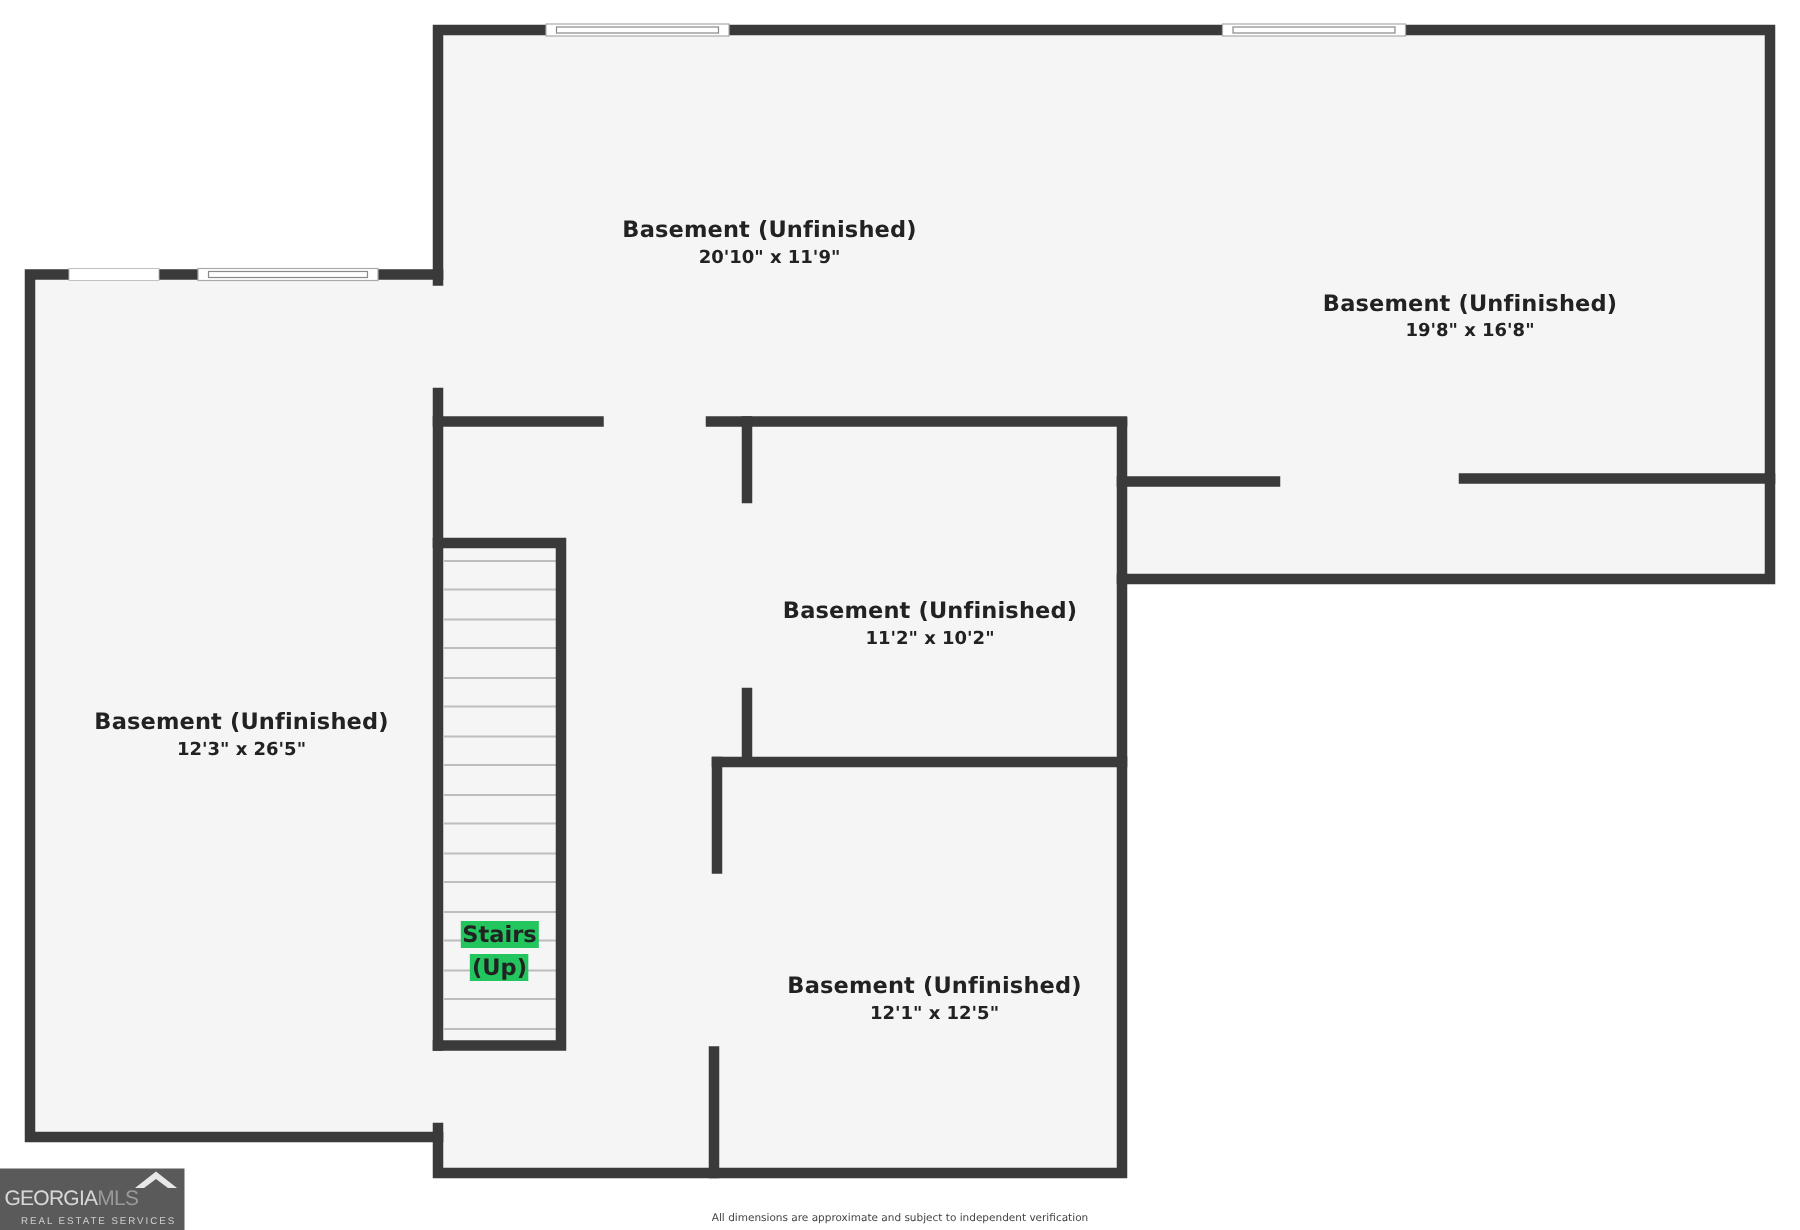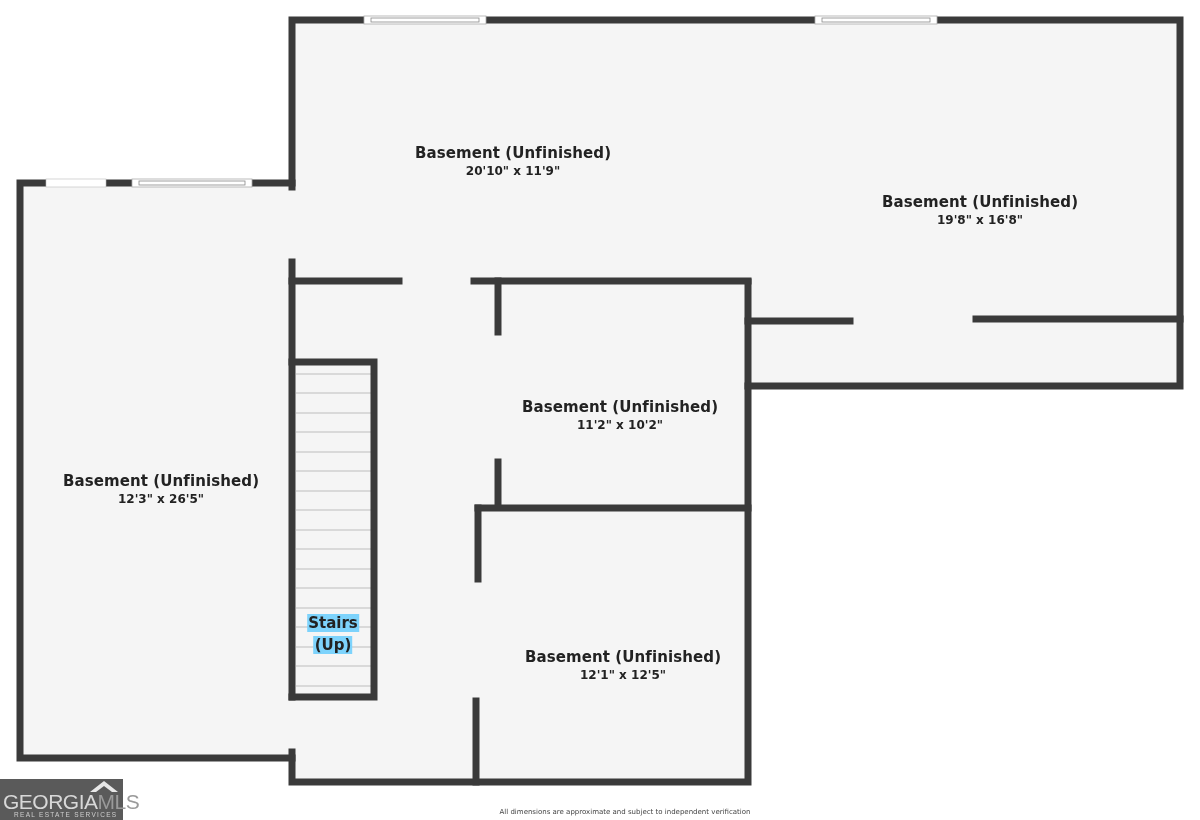--- a/index.html
+++ b/index.html
@@ -2,24 +2,24 @@
 <html><head>
   <meta charset="utf-8">
   <style>
     html, body { margin: 0; padding: 0; background: #ffffff; }
     body { width: 1200px; height: 820px; position: relative; overflow: hidden; font-family: "DejaVu Sans", sans-serif; }
     #plan { position: absolute; left: 0; top: 0; }
     .room-label { position: absolute; text-align: center; color: #222; transform: translateX(-50%); white-space: nowrap; }
     .room-name { font-weight: bold; font-size: 15px; letter-spacing: 0.1px; margin-top: 19px; }
     .room-dim { font-weight: bold; font-size: 12px; margin-top: 2px; }
     .stairs-label { position: absolute; text-align: center; font-weight: bold; font-size: 15px; color: #222; line-height: 22px; transform: translateX(-50%); background: transparent; }
-    .stairs-label span { background: #7dd3fc; padding: 0 1px; }
-    .disclaimer { position: absolute; left: 600px; top: 808px; transform: translateX(-50%); font-size: 7px; color: #444; white-space: nowrap; margin-left: 25px; }
+    .stairs-label span { background: #22c55e; padding: 0 1px; }
+    .disclaimer { position: absolute; left: 600px; top: 808px; transform: translateX(-50%); font-size: 7px; color: #444; white-space: nowrap; }
     .logo { position: absolute; left: 0; top: 779px; width: 123px; height: 41px; background: #5a5a5a; color: #fff; }
-    .logo-main { position: absolute; left: 3px; top: 11px; font-size: 21px; letter-spacing: -0.5px; font-family: "Liberation Sans", sans-serif; }
+    .logo-main { position: absolute; left: 3px; top: 11px; font-size: 14px; letter-spacing: -0.5px; font-family: "Liberation Sans", sans-serif; }
     .logo-main .b { color: #d8d8d8; }
     .logo-main .a { color: #9a9a9a; }
     .logo-sub { position: absolute; left: 14px; top: 32px; font-size: 6.5px; letter-spacing: 1.3px; color: #cfcfcf; font-family: "Liberation Sans", sans-serif; }
     .logo-roof { position: absolute; left: 86px; top: 0; }
   </style>
 </head>
 <body>
 
 <svg id="plan" width="1200" height="820" viewBox="0 0 1200 820" xmlns="http://www.w3.org/2000/svg">
 

